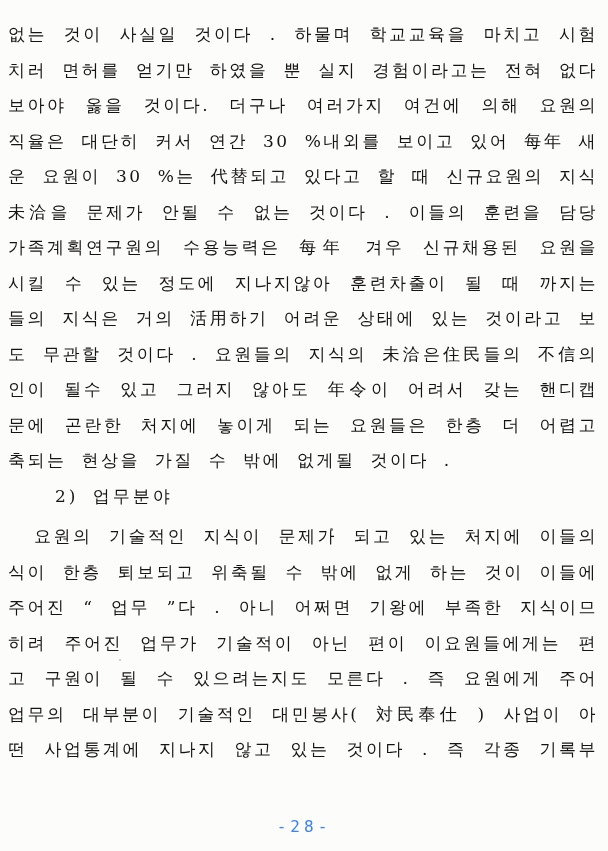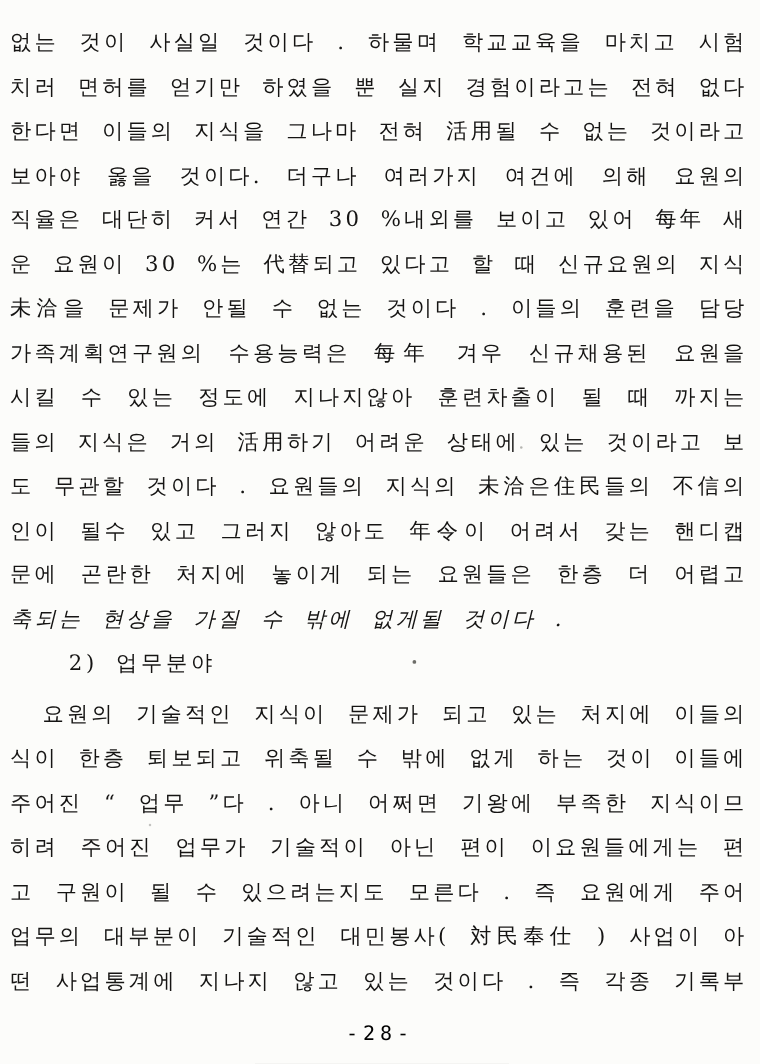--- a/index.html
+++ b/index.html
@@ -27,21 +27,20 @@
     letter-spacing: 2.5px;
     word-spacing: 7px;
     white-space: normal;
     text-align: justify;
     text-align-last: justify;
     overflow: hidden;
   }
   .line.last {
     text-align: center;
     text-align-last: left;
-    font-style: italic;
   }
   .line.indent {
     text-indent: 26px;
   }
   .heading {
     margin-top: 0;
     padding-left: 47px;
     font-size: 17px;
     height: 35.5px;
     line-height: 35.5px;
@@ -53,41 +52,40 @@
   }
   .page-number {
     position: absolute;
     left: 0;
     right: 0;
     top: 817px;
     text-align: center;
     font-size: 16px;
     letter-spacing: 4px;
     font-family: "DejaVu Sans Mono", "Liberation Mono", monospace;
-    color: #000000;
+    color: #3b82f6;
   }
   .speck {
     position: absolute;
     background: #6d6d68;
     border-radius: 50%;
   }
   .speck1 { left: 330px; top: 528px; width: 3px; height: 3px; }
   .speck2 { left: 416px; top: 357px; width: 2px; height: 2px; opacity: .5; }
   .speck3 { left: 119px; top: 659px; width: 2px; height: 2px; opacity: .4; }
 </style>
 </head>
 <body>
 
 <div class="page">
   <div class="content">
 
     <div class="para">
       <div class="line">없는 것이 사실일 것이다 . 하물며 학교교육을 마치고 시험을</div>
       <div class="line">치러 면허를 얻기만 하였을 뿐 실지 경험이라고는 전혀 없다고</div>
-      <div class="line">한다면 이들의 지식을 그나마 전혀 活用될 수 없는 것이라고</div>
       <div class="line">보아야 옳을 것이다. 더구나 여러가지 여건에 의해 요원의 이</div>
       <div class="line">직율은 대단히 커서 연간 30 %내외를 보이고 있어 每年 새로</div>
       <div class="line">운 요원이 30 %는 代替되고 있다고 할 때 신규요원의 지식의</div>
       <div class="line">未洽을 문제가 안될 수 없는 것이다 . 이들의 훈련을 담당하는</div>
       <div class="line">가족계획연구원의 수용능력은 每年 겨우 신규채용된 요원을 훈련</div>
       <div class="line">시킬 수 있는 정도에 지나지않아 훈련차출이 될 때 까지는 그</div>
       <div class="line">들의 지식은 거의 活用하기 어려운 상태에 있는 것이라고 보아</div>
       <div class="line">도 무관할 것이다 . 요원들의 지식의 未洽은住民들의 不信의 원</div>
       <div class="line">인이 될수 있고 그러지 않아도 年令이 어려서 갖는 핸디캡 때</div>
       <div class="line">문에 곤란한 처지에 놓이게 되는 요원들은 한층 더 어렵고 위</div>

